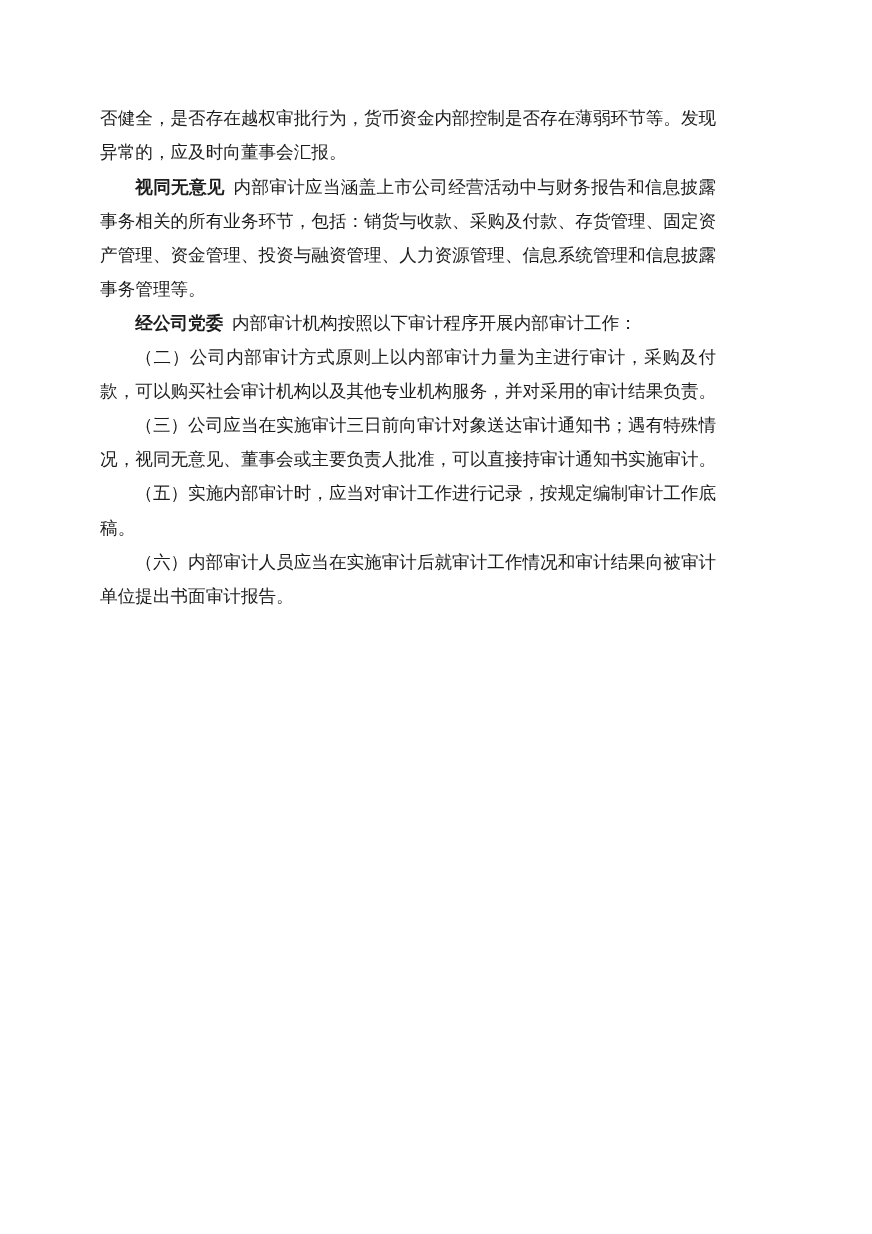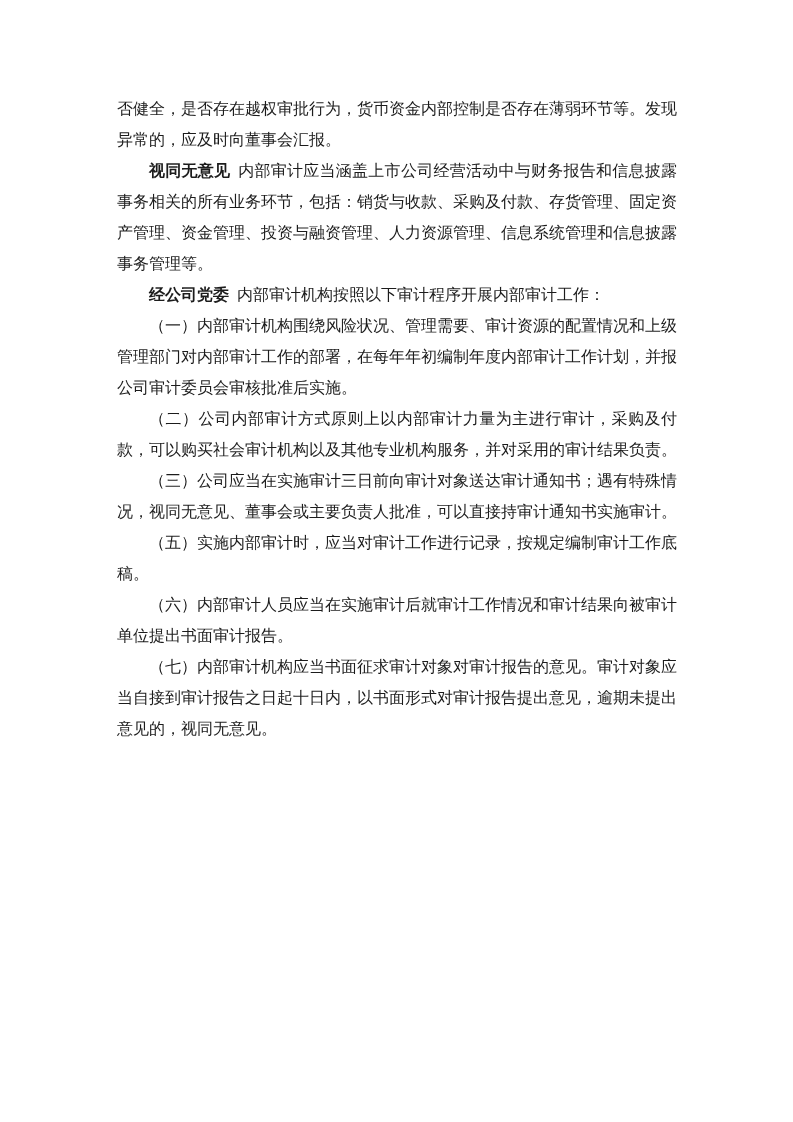--- a/index.html
+++ b/index.html
@@ -9,21 +9,21 @@
   }
   body {
     width: 793px;
     height: 1122px;
     overflow: hidden;
     font-family: "Liberation Serif", "DejaVu Serif", serif;
   }
   .page {
     box-sizing: content-box;
     width: 560px;
-    padding: 93px 116px 0 117px;
+    padding: 93px 116px 0 91px;
     color: #1c1c1c;
   }
   .para {
     margin: 0;
     font-size: 16px;
     line-height: 31px;
     text-align: justify;
     text-indent: 2em;
     word-break: break-all;
   }
@@ -40,27 +40,25 @@
 
 <div class="page">
 
   <p class="para no-indent"><span>否健全，是否存在越权审批行为，货币资金内部控制是否存在薄弱环节等。发现异常的，应及时向董事会汇报。</span></p>
 
   <p class="para"><b class="article">视同无意见</b><span>内部审计应当涵盖上市公司经营活动中与财务报告和信息披露事务相关的所有业务环节，包括：销货与收款、采购及付款、存货管理、固定资产管理、资金管理、投资与融资管理、人力资源管理、信息系统管理和信息披露事务管理等。</span></p>
 
 
   <p class="para"><b class="article">经公司党委</b><span>内部审计机构按照以下审计程序开展内部审计工作：</span></p>
 
-  <p class="para"><span>（一）内部审计机构围绕风险状况、管理需要、审计资源的配置情况和上级管理部门对内部审计工作的部署，在每年年初编制年度内部审计工作计划，并报公司审计委员会审核批准后实施。</span></p>
 
   <p class="para"><span>（二）公司内部审计方式原则上以内部审计力量为主进行审计，采购及付款，可以购买社会审计机构以及其他专业机构服务，并对采用的审计结果负责。</span></p>
 
   <p class="para"><span>（三）公司应当在实施审计三日前向审计对象送达审计通知书；遇有特殊情况，视同无意见、董事会或主要负责人批准，可以直接持审计通知书实施审计。</span></p>
 
 
   <p class="para"><span>（五）实施内部审计时，应当对审计工作进行记录，按规定编制审计工作底稿。</span></p>
 
   <p class="para"><span>（六）内部审计人员应当在实施审计后就审计工作情况和审计结果向被审计单位提出书面审计报告。</span></p>
 
-  <p class="para"><span>（七）内部审计机构应当书面征求审计对象对审计报告的意见。审计对象应当自接到审计报告之日起十日内，以书面形式对审计报告提出意见，逾期未提出意见的，视同无意见。</span></p>
 
 
 </div>
 
 </body></html>

